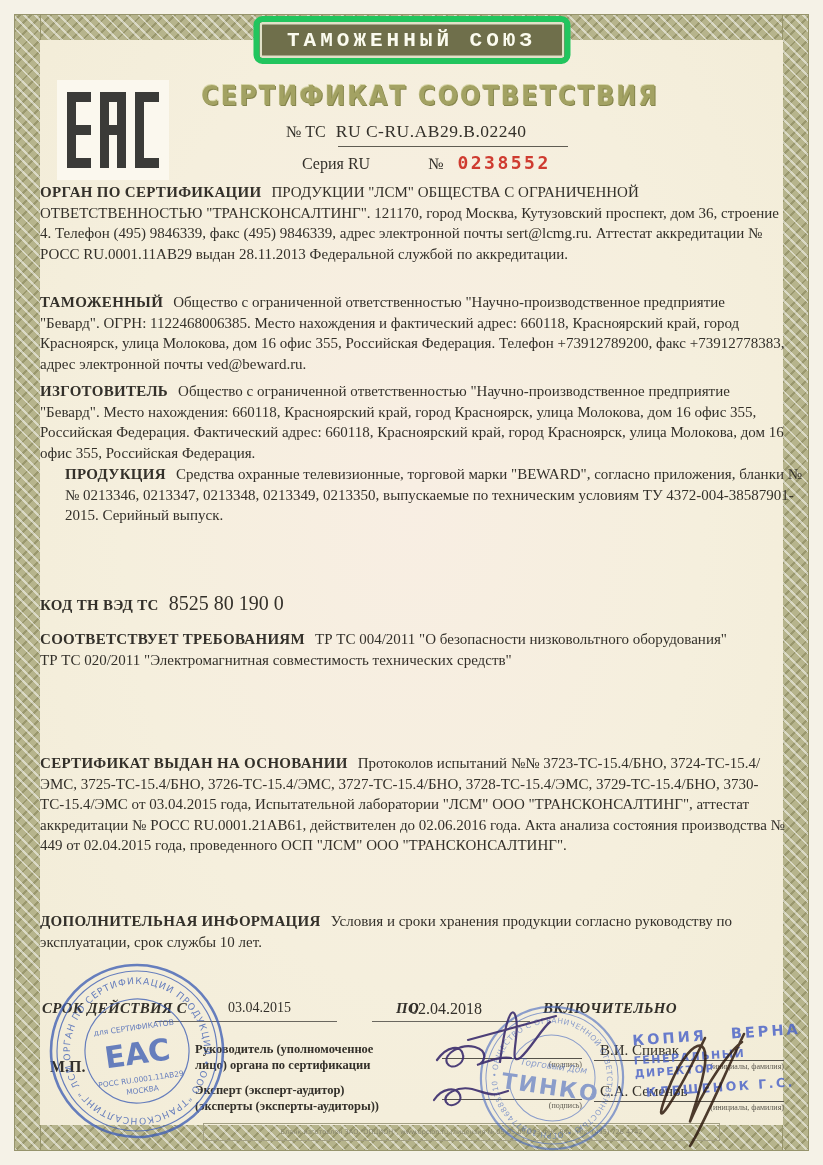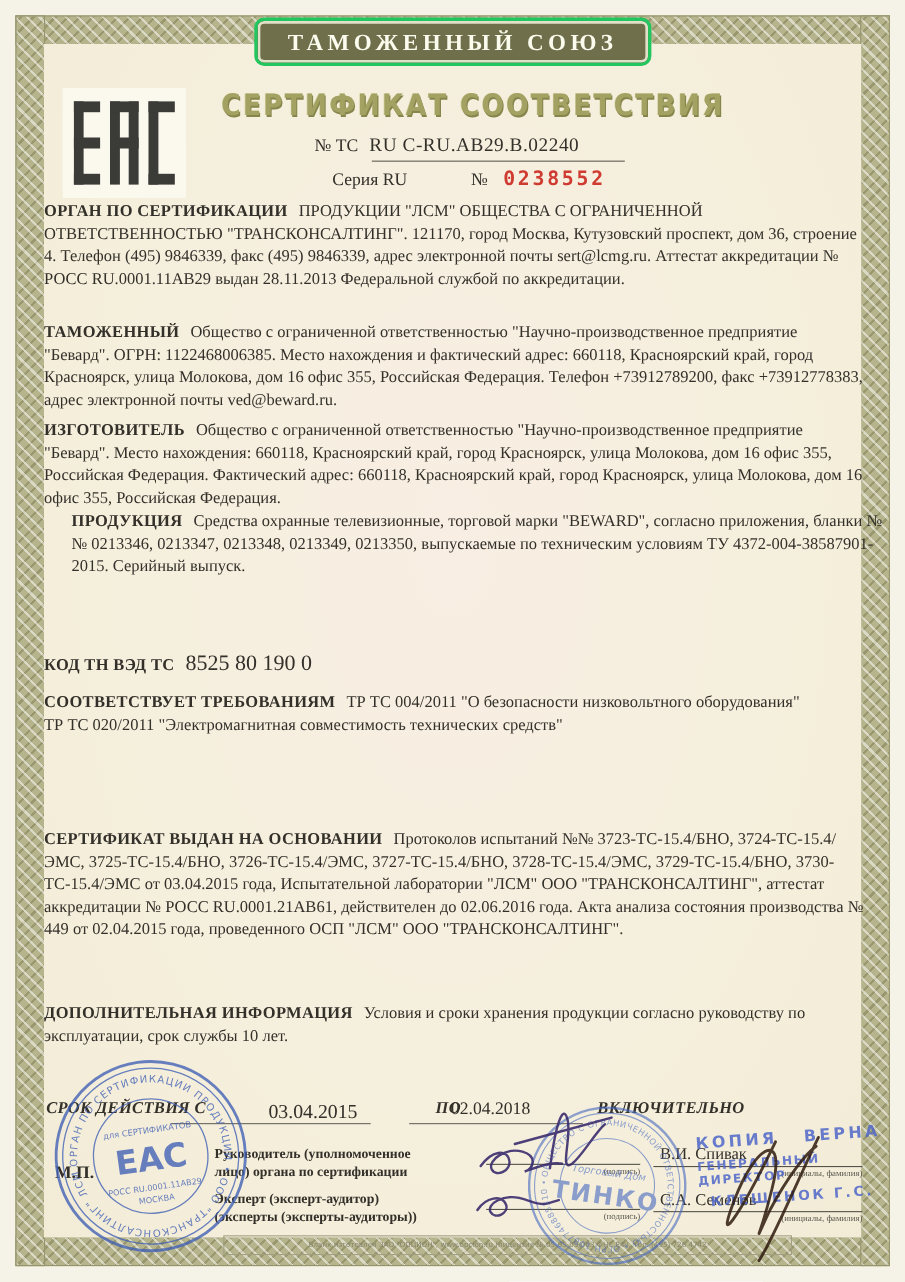--- a/index.html
+++ b/index.html
@@ -19,24 +19,24 @@
   .frame.left{top:14px; bottom:14px; left:14px; width:25px;}
   .frame.right{top:14px; bottom:14px; right:14px; width:25px;}
   .inner{
     position:absolute; left:40px; top:40px; right:40px; bottom:40px;
     background:radial-gradient(ellipse at 50% 42%, #f8eee3 0%, #f5efdd 55%, #f2ecd7 100%);
   }
   
   .banner{
     position:absolute; top:16px; left:50%; transform:translateX(-50%);
     background:#6f6f4b; color:#fbfbee;
-    border:3px solid #22c55e; border-radius:9px;
+    border:6px solid #22c55e; border-radius:9px;
     box-shadow:inset 0 0 0 2.5px rgba(246,244,222,.85), inset 0 0 0 4px #6f6f4b;
     padding:7px 28px 6px 28px;
-    font-family:Liberation Serif, serif; font-weight:bold; font-size:21px;
+    font-family:Liberation Mono, monospace; font-weight:bold; font-size:21px;
     letter-spacing:4px; white-space:nowrap; transform-origin:center;
     z-index:2;
   }
   
   .eac-box{position:absolute; left:57px; top:80px; width:112px; height:100px;
     background:#fbf8ee; display:flex; align-items:center; justify-content:center; z-index:1;}
   
   .doc-title{
     position:absolute; top:82px; left:150px; width:560px; text-align:center;
     font-family:"DejaVu Sans", sans-serif; font-weight:bold; font-size:24px;
@@ -54,21 +54,21 @@
   .section{position:absolute; left:40px; width:748px; font-size:15px; line-height:1.37; z-index:1; margin:0;}
   .section .lbl{font-weight:bold; letter-spacing:.3px; margin-right:10px;}
   .section .txt{white-space:pre-line;}
   .s0{top:182px;} .s1{top:292px;} .s2{top:381px;} .s3{top:464px;padding-left:25px;}
   .s4{top:590px;} .s5{top:629px;} .s6{top:753px;} .s7{top:911px;}
   .s4 .txt{font-size:20px;}
   
   .validity{position:absolute; left:0; top:1000px; width:823px; font-size:15px; z-index:1;}
   .validity .vl{position:absolute; font-weight:bold; letter-spacing:.3px;font-style:italic;}
   .v-from-label{left:42px;}
-  .v-date1{position:absolute; left:244px; font-size:18px;}
+  .v-date1{position:absolute; left:228px; font-size:14px;}
   .v-po{position:absolute; left:352px;margin-left:44px;}
   .v-date2{position:absolute; left:410px; font-size:16px;}
   .v-incl{left:543px;}
   .v-line1{position:absolute; left:155px; top:21px; width:182px; border-bottom:1px solid #6a675f;}
   .v-line2{position:absolute; left:372px; top:21px; width:158px; border-bottom:1px solid #6a675f;}
   
   .sig-block{position:absolute; left:195px; top:1042px; width:590px; z-index:1;}
   .sig-row{display:grid; grid-template-columns:235px 140px 190px; column-gap:12px; margin-bottom:10px;}
   .sig-role{font-size:12.5px; font-weight:bold; line-height:1.25; white-space:pre-line;}
   .sig-line{border-bottom:1px solid #55524a; height:16px;}

